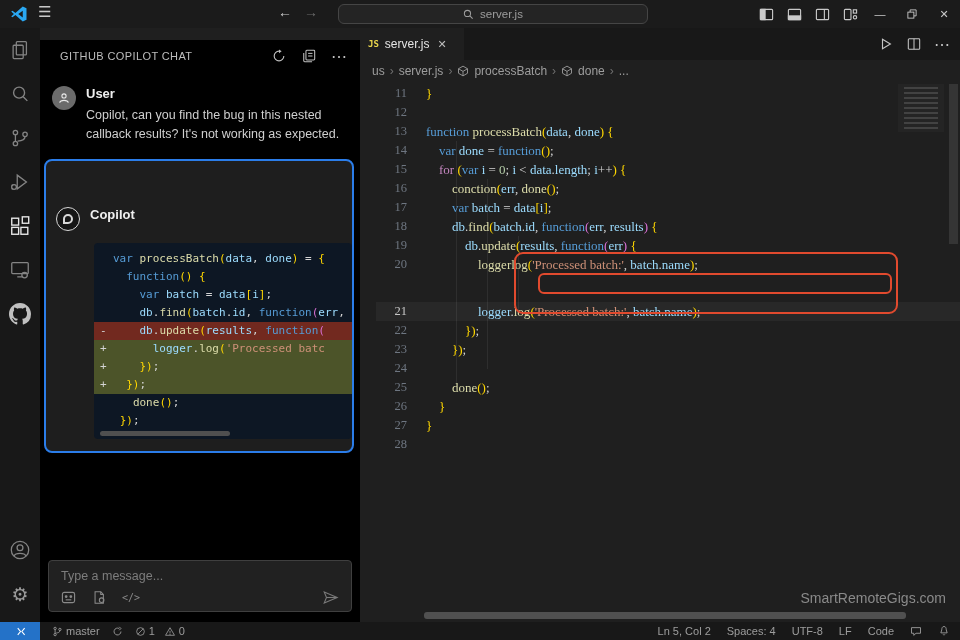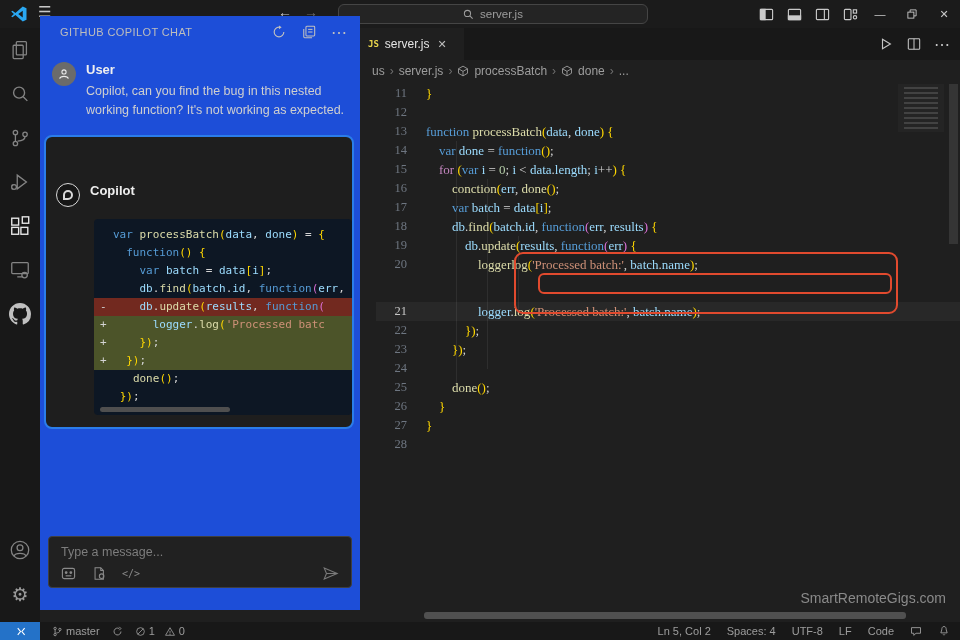--- a/index.html
+++ b/index.html
@@ -22,21 +22,21 @@
   
   #activitybar { position:absolute; left:0; top:28px; width:40px; height:594px; background:#181818; display:flex; flex-direction:column; align-items:center; }
   .act { width:40px; height:44px; display:flex; align-items:center; justify-content:center; cursor:pointer; }
   .act svg { stroke:#848484; }
   .act.active svg { stroke:#e7e7e7; }
   .act.fill svg { stroke:none; }
   #act-bottom { margin-top:auto; display:flex; flex-direction:column; align-items:center; padding-bottom:6px; }
   .gear-glyph { font-size:19px; color:#9a9a9a; cursor:pointer; }
 
   
-  #sidebar { position:absolute; left:40px; top:16px; width:320px; height:594px; background:#1d4ed8; }
+  #sidebar { position:absolute; left:40px; top:40px; width:320px; height:594px; background:#000000; }
   #chat-header { height:32px; display:flex; align-items:center; padding:0 10px 0 20px; }
   #chat-title { font-size:11px; letter-spacing:.4px; color:#bdbdbd; }
   #chat-header-ics { margin-left:auto; display:flex; gap:8px; align-items:center; }
   .hdr-ic { width:22px; height:22px; display:flex; align-items:center; justify-content:center; cursor:pointer; color:#c0c0c0; }
 
   .msg { padding:14px 10px 0 12px; display:flex; }
   .avatar { width:24px; height:24px; border-radius:50%; flex:0 0 24px; display:flex; align-items:center; justify-content:center; }
   .avatar.user { background:#6b6b6b; }
   .avatar.bot { background:#161616; border:1px solid #d8d8d8; }
   .avatar.bot .swirl { width:10px; height:10px; border:2px solid #d8d8d8; border-radius:50% 50% 50% 0; }
@@ -254,21 +254,21 @@
 
     <div class="msg">
       <div class="avatar user">
         <svg width="14" height="14" viewBox="0 0 24 24" fill="none" stroke="#eaeaea" stroke-width="1.8">
             <circle cx="12" cy="8.5" r="3.6"></circle>
             <path d="M4.5 20 C6 14.8 18 14.8 19.5 20"></path>
           </svg>
       </div>
       <div class="msg-body">
         <div class="msg-author">User</div>
-        <div class="msg-text">Copilot, can you find the bug in this nested working function? It's not working as expected.</div>
+        <div class="msg-text">Copilot, can you find the bug in this nested callback results? It's not working as expected.</div>
       </div>
     </div>
 
     <div id="copilot-box">
       <div class="msg">
         <div class="avatar bot">
             <div class="swirl"></div>
           </div>
         <div class="msg-body">
           <div class="msg-author">Copilot</div>

